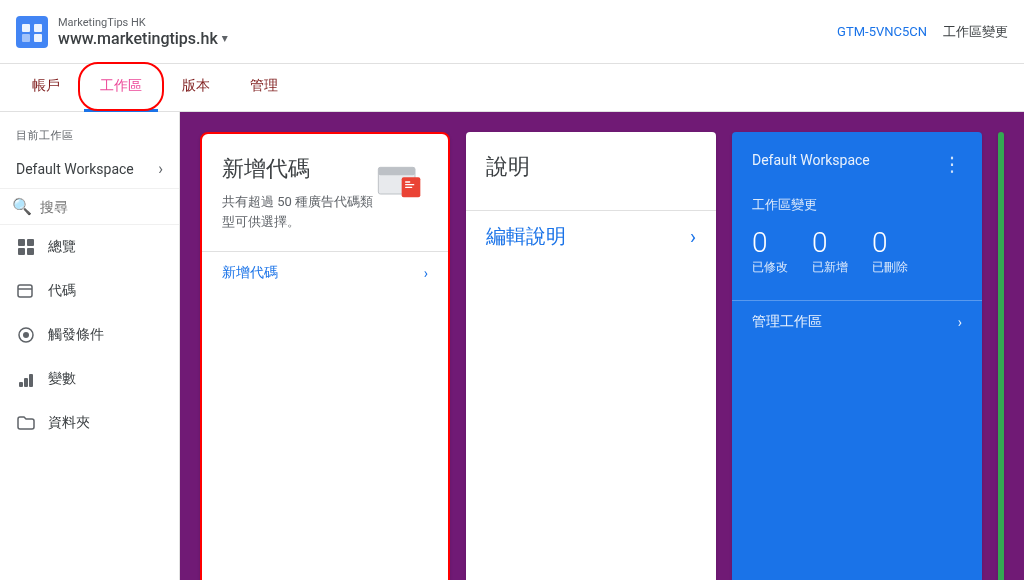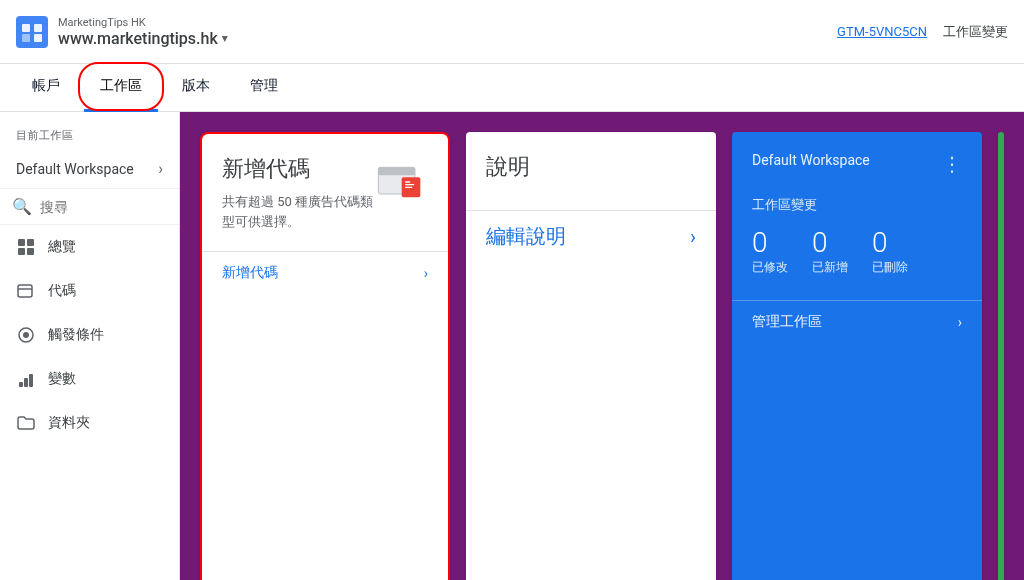--- a/index.html
+++ b/index.html
@@ -41,21 +41,20 @@
     }
     .topbar-right {
       display: flex;
       align-items: center;
       gap: 16px;
       margin-left: auto;
     }
     .gtm-id {
       color: #1a73e8;
       font-size: 13px;
-      text-decoration: underline;
     }
     .topbar-workspace-change {
       font-size: 13px;
       color: #3c4043;
     }
 
     
     .nav-tabs {
       background: #fff;
       display: flex;
@@ -64,27 +63,27 @@
       border-bottom: 1px solid #e0e0e0;
       height: 48px;
       gap: 8px;
     }
     .nav-tab {
       padding: 0 16px;
       height: 48px;
       display: flex;
       align-items: center;
       font-size: 14px;
-      color: #0f172a;
+      color: #7f1d1d;
       cursor: pointer;
       border-bottom: 3px solid transparent;
       position: relative;
     }
     .nav-tab.active {
-      color: #000000;
+      color: #ec4899;
       border-bottom: 3px solid #1a73e8;
       font-weight: 500;
     }
 
     
     .main-layout {
       display: flex;
       height: calc(580px - 64px - 48px);
     }
 

